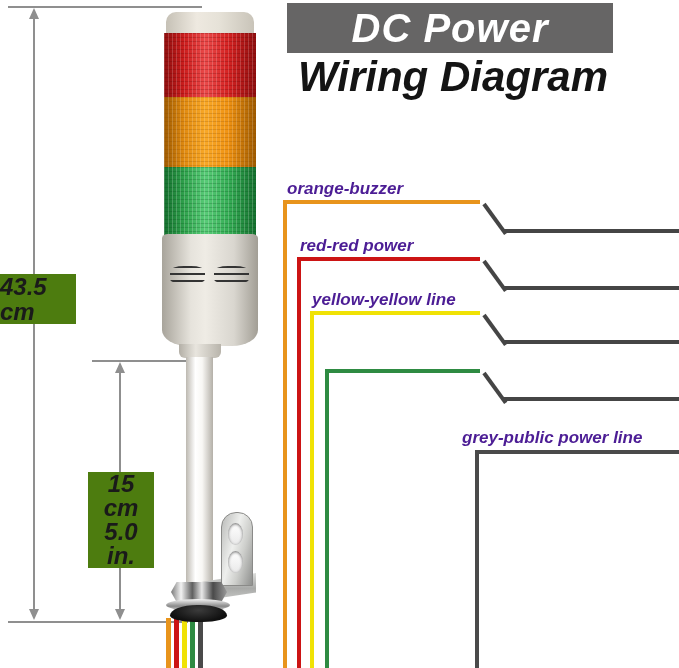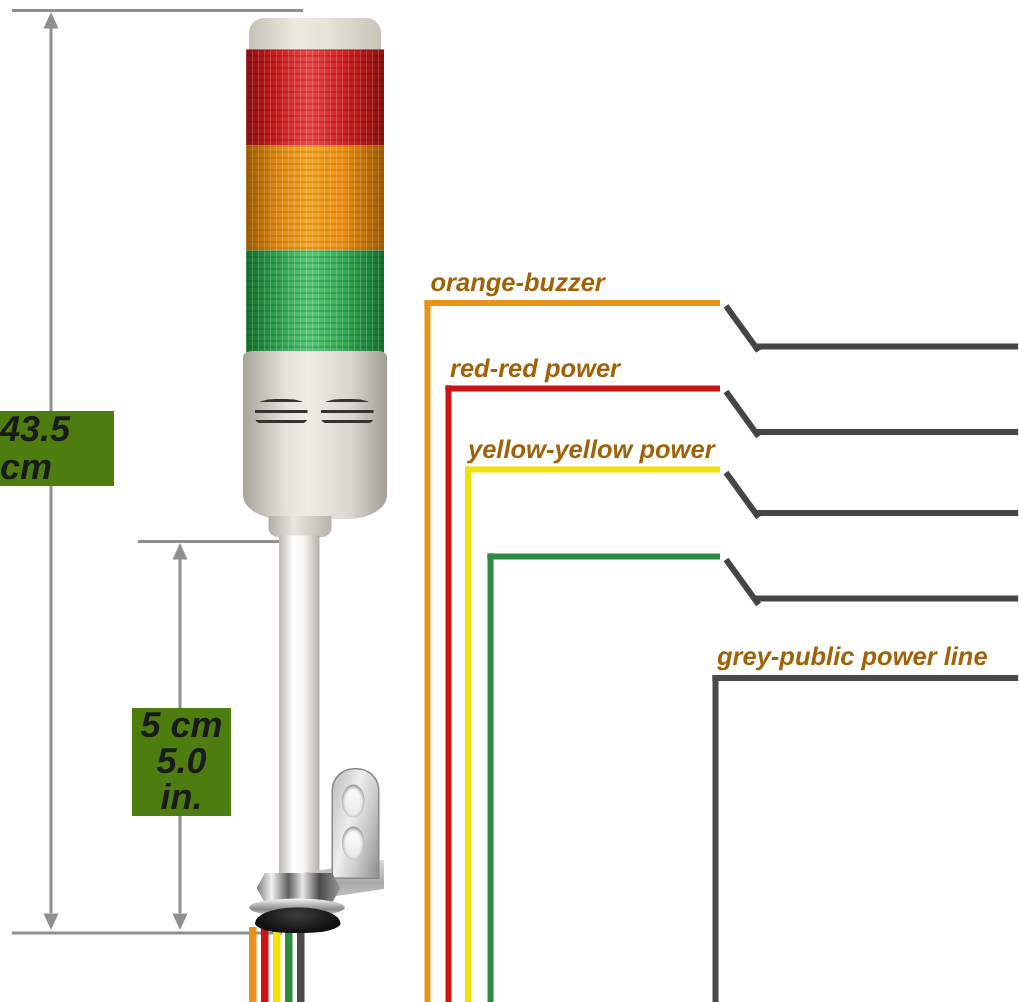--- a/index.html
+++ b/index.html
@@ -29,21 +29,21 @@
   .arrow-up{width:0;height:0;border-left:5px solid transparent;border-right:5px solid transparent;border-bottom:11px solid #8F8F8F;}
   .arrow-down{width:0;height:0;border-left:5px solid transparent;border-right:5px solid transparent;border-top:11px solid #8F8F8F;}
   .dim-label{
     font-style:italic;font-weight:bold;font-size:24px;line-height:25px;color:#1a1a1a;
     background:#4d7c0f;text-align:left;z-index:12;
   }
   .dim-label.center{text-align:center;}
 
   
   .wire-label{
-    font-style:italic;font-weight:600;font-size:17px;color:#a16207;
+    font-style:italic;font-weight:600;font-size:17px;color:#4c1d95;
     white-space:nowrap;z-index:11;
   }
   .dark-seg{background:#454545;}
   .diag{width:37px;height:4px;transform-origin:0 50%;transform:rotate(54deg);}
 
   
   .cap{
     left:166px;top:12px;width:88px;height:22px;z-index:5;
     background:linear-gradient(90deg,#c6c1b6,#eee9e0 35%,#e6e2d8 60%,#c9c4b9);
     border-radius:10px 10px 2px 2px;border-bottom:1px solid #b0aba0;
@@ -117,38 +117,42 @@
     border-radius:50% 50% 45% 45% / 65% 65% 40% 40%;
     background:radial-gradient(ellipse at 50% 30%,#3c3c3c,#101010 70%);
   }
   .pigtail{top:618px;width:5px;height:50px;z-index:2;}
 </style>
 </head>
 <body>
 
 <div id="canvas">
 
+  <div class="abs banner">
+    <span class="banner-text">DC Power</span>
+  </div>
+  <div class="abs subtitle">Wiring Diagram</div>
 
   <div class="abs dimline" style="left:8px;top:6px;width:194px;height:2px;z-index:1;"></div>
   <div class="abs dimline" style="left:92px;top:360px;width:95px;height:2px;z-index:1;"></div>
   <div class="abs dimline" style="left:8px;top:621px;width:180px;height:2px;z-index:1;"></div>
 
   <div class="abs arrow-up" style="left:29px;top:8px;z-index:1;"></div>
   <div class="abs dimline" style="left:33px;top:17px;width:2px;height:592px;z-index:1;"></div>
   <div class="abs arrow-down" style="left:29px;top:609px;z-index:1;"></div>
 
   <div class="abs arrow-up" style="left:115px;top:362px;z-index:1;"></div>
   <div class="abs dimline" style="left:119px;top:371px;width:2px;height:238px;z-index:1;"></div>
   <div class="abs arrow-down" style="left:115px;top:609px;z-index:1;"></div>
 
   <div class="abs dim-label" style="left:0px;top:274px;width:76px;">
     <div>43.5 cm</div>
   </div>
   <div class="abs dim-label center" style="left:88px;top:472px;width:66px;line-height:24px;">
-    <div>5 cm</div>
+    <div>15 cm</div>
     <div>5.0 in.</div>
   </div>
 
   <div class="abs cap"></div>
   <div class="abs lens lens-red"></div>
   <div class="abs lens lens-orange"></div>
   <div class="abs lens lens-green"></div>
   <div class="abs body-shell"></div>
   <div class="abs slots" style="left:170px;"></div>
   <div class="abs slots" style="left:214px;"></div>
@@ -175,28 +179,28 @@
   <div class="abs" style="left: 283px; top: 200px; width: 4px; height: 468px; background: rgb(232, 148, 28);"></div>
   <div class="abs dark-seg diag" style="left:484px;top:202px;"></div>
   <div class="abs dark-seg" style="left:504px;top:229px;width:175px;height:4px;"></div>
 
   <div class="abs wire-label" style="left:300px;top:236px;">red-red power</div>
   <div class="abs" style="left: 297px; top: 257px; width: 183px; height: 4px; background: rgb(204, 20, 20);"></div>
   <div class="abs" style="left: 297px; top: 257px; width: 4px; height: 411px; background: rgb(204, 20, 20);"></div>
   <div class="abs dark-seg diag" style="left:484px;top:259px;"></div>
   <div class="abs dark-seg" style="left:504px;top:286px;width:175px;height:4px;"></div>
 
-  <div class="abs wire-label" style="left:312px;top:290px;">yellow-yellow power</div>
+  <div class="abs wire-label" style="left:312px;top:290px;">yellow-yellow line</div>
   <div class="abs" style="left: 310px; top: 311px; width: 170px; height: 4px; background: rgb(240, 226, 5);"></div>
   <div class="abs" style="left: 310px; top: 311px; width: 4px; height: 357px; background: rgb(240, 226, 5);"></div>
   <div class="abs dark-seg diag" style="left:484px;top:313px;"></div>
   <div class="abs dark-seg" style="left:504px;top:340px;width:175px;height:4px;"></div>
 
   <div class="abs" style="left: 325px; top: 369px; width: 155px; height: 4px; background: rgb(46, 139, 66);"></div>
   <div class="abs" style="left: 325px; top: 369px; width: 4px; height: 299px; background: rgb(46, 139, 66);"></div>
   <div class="abs dark-seg diag" style="left:484px;top:371px;"></div>
   <div class="abs dark-seg" style="left:504px;top:397px;width:175px;height:4px;"></div>
 
-  <div class="abs wire-label" style="left:478px;top:428px;">grey-public power line</div>
+  <div class="abs wire-label" style="left:462px;top:428px;">grey-public power line</div>
   <div class="abs" style="left: 475px; top: 450px; width: 204px; height: 4px; background: rgb(74, 74, 74);"></div>
   <div class="abs" style="left: 475px; top: 450px; width: 4px; height: 218px; background: rgb(74, 74, 74);"></div>
 
 </div>
 
 </body></html>

